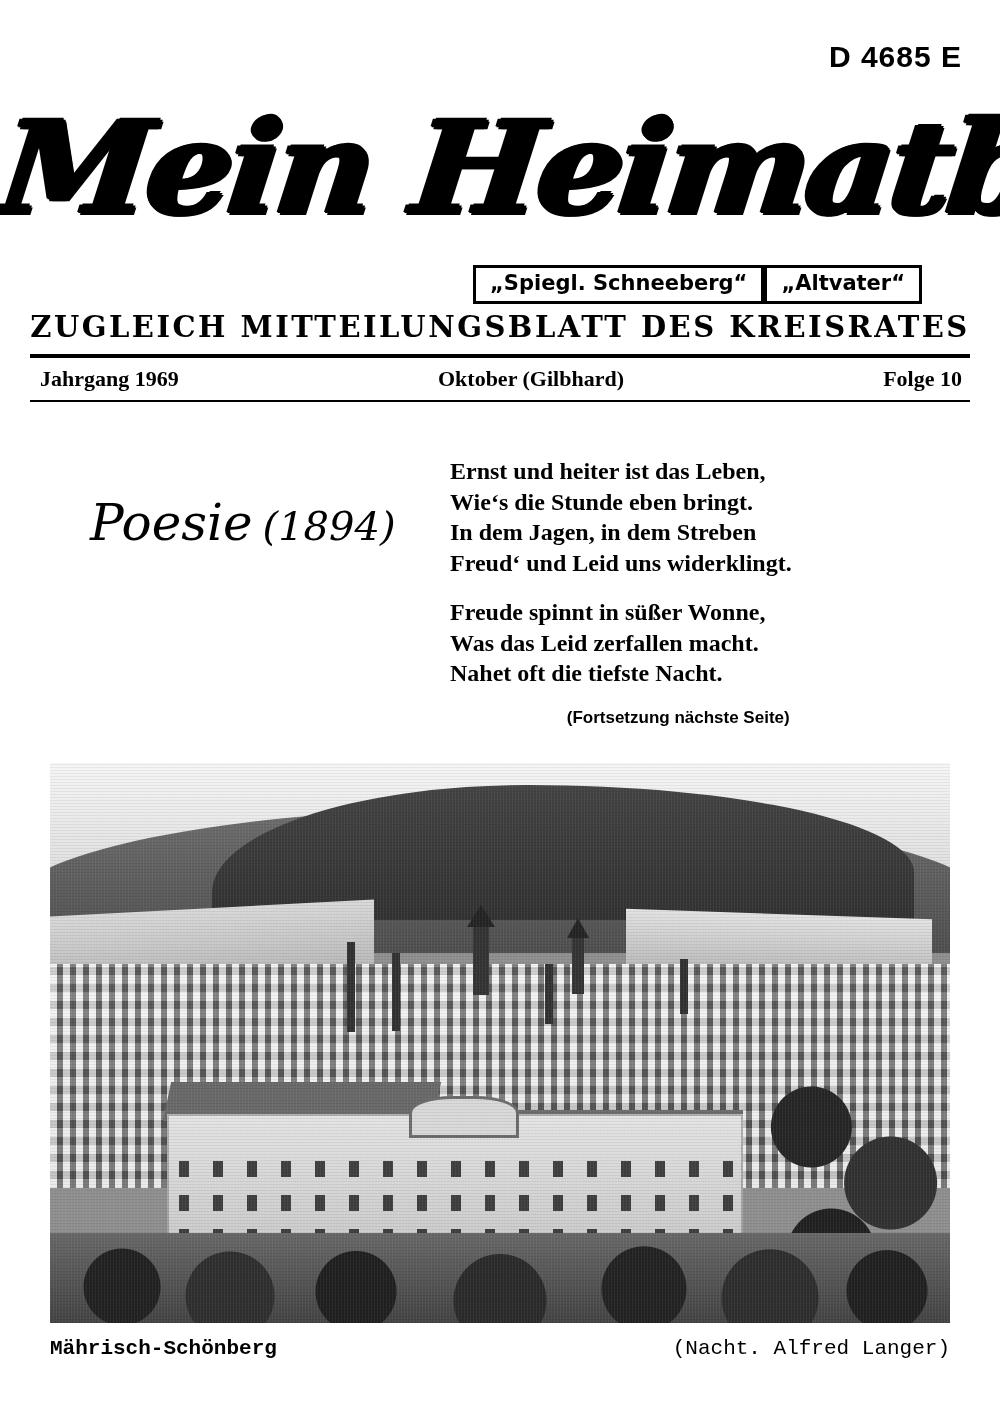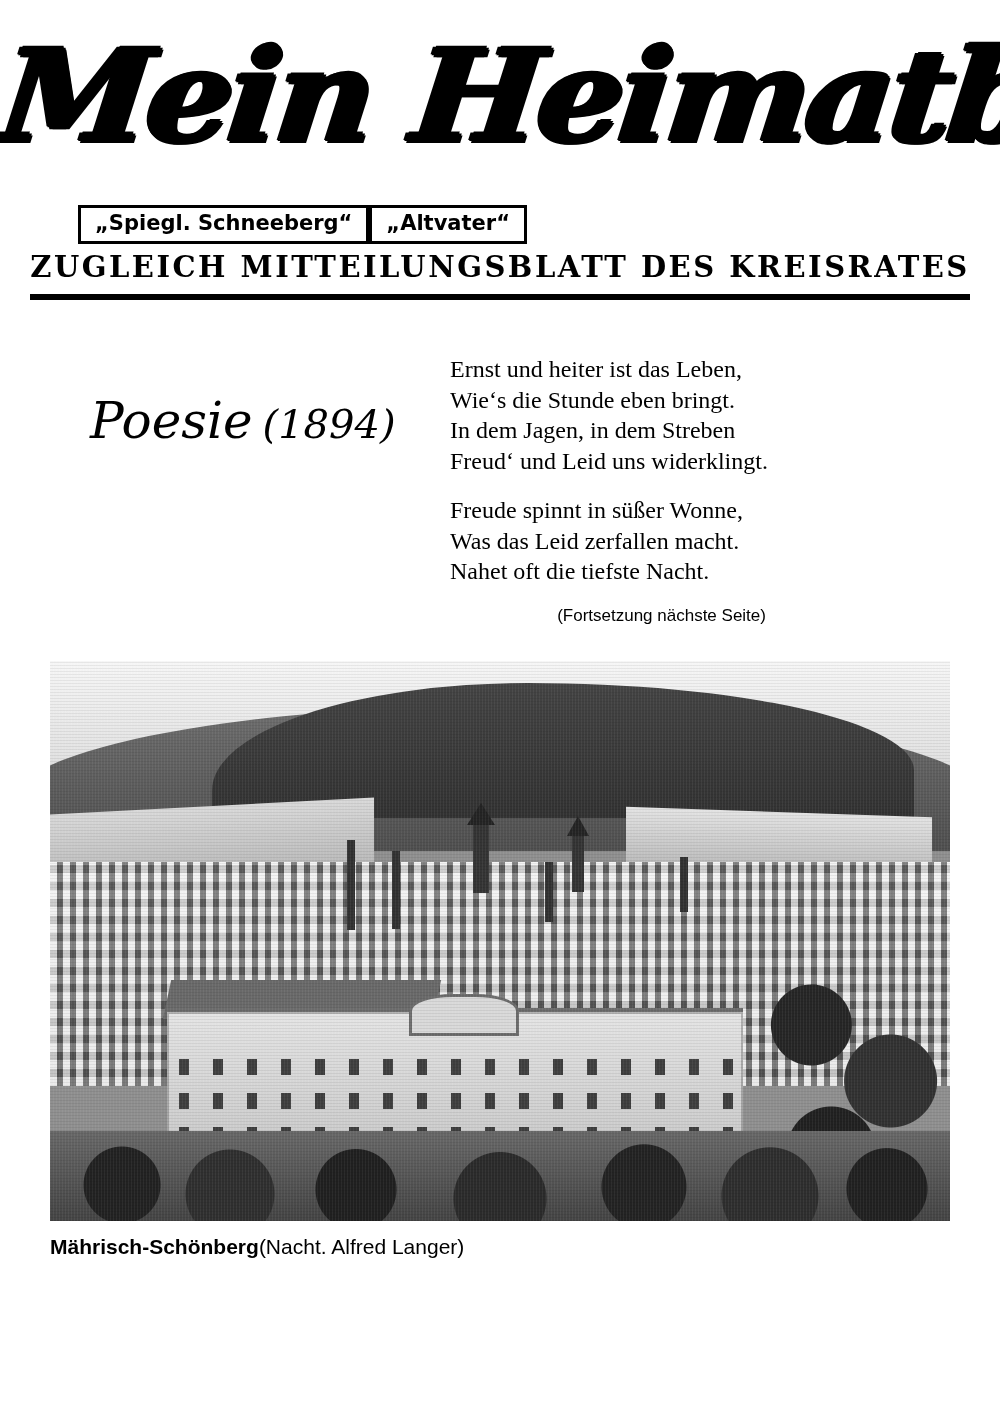--- a/index.html
+++ b/index.html
@@ -53,22 +53,22 @@
     transform: scaleX(1.06) skewX(-6deg);
     text-shadow:
        2px 0 0 #000, -2px 0 0 #000,
        0 2px 0 #000, 0 -2px 0 #000,
        3px 2px 0 #000, -3px -1px 0 #000;
   }
 
   .badges-row {
     display: flex;
     align-items: center;
-    justify-content: flex-start;
-    margin: 14px 48px 0 48px;
+    justify-content: flex-end;
+    margin: 2px 48px 0 48px;
   }
   .badge {
     border: 3px solid #000;
     padding: 5px 14px 7px 14px;
     font-family: "DejaVu Sans", sans-serif;
     font-weight: bold;
     font-size: 21px;
     line-height: 1;
     white-space: nowrap;
   }
@@ -129,21 +129,21 @@
     margin-top: 24px;
   }
   .poem-year {
     font-family: "DejaVu Serif", serif;
     font-style: italic;
     font-size: 40px;
     margin-left: 10px;
   }
   .poem-body {
     font-family: "Liberation Serif", serif;
-    font-weight: normal;
+    font-weight: bold;
     font-size: 24px;
     line-height: 1.28;
     padding-top: 8px;
   }
   .stanza { margin-bottom: 18px; }
   .poem-note {
     font-family: "Liberation Sans", sans-serif;
     font-size: 17px;
     text-align: right;
     padding-right: 2px;
@@ -264,49 +264,55 @@
   .grain {
     position: absolute; inset: 0;
     background-image:
       repeating-linear-gradient(0deg, rgba(0,0,0,.06) 0 1px, transparent 1px 3px),
       repeating-linear-gradient(90deg, rgba(255,255,255,.05) 0 1px, transparent 1px 3px);
     pointer-events: none;
   }
 
   .caption-row {
     display: flex;
-    justify-content: flex-start;
+    justify-content: space-between;
     align-items: baseline;
     width: 900px;
     margin: 14px auto 0 auto;
-    font-family: Liberation Sans, sans-serif;
+    font-family: Liberation Mono, monospace;
     font-size: 21px;
   }
   .caption-left { font-weight: bold; }
   .caption-right { font-weight: normal; }
 </style>
 </head>
 <body>
 
 <div class="page">
 
+  <div class="issue-code">D 4685 E</div>
 
   <div class="masthead">
     <div class="masthead-title">Mein Heimatbote</div>
   </div>
 
   <div class="badges-row">
     <div class="badge">„Spiegl. Schneeberg“</div>
     <div class="badge">„Altvater“</div>
   </div>
 
   <div class="subtitle-bar">ZUGLEICH MITTEILUNGSBLATT DES KREISRATES</div>
 
   <hr class="rule-thick">
 
+  <div class="issue-line">
+    <span>Jahrgang 1969</span>
+    <span>Oktober (Gilbhard)</span>
+    <span>Folge 10</span>
+  </div>
 
   <hr class="rule-thin">
 
   <div class="poem-section">
     <div class="poem-heading">
       <span class="poem-word">Poesie</span><span class="poem-year">(1894)</span>
     </div>
     <div class="poem-body">
       <div class="stanza">
         <div>Ernst und heiter ist das Leben,</div>

